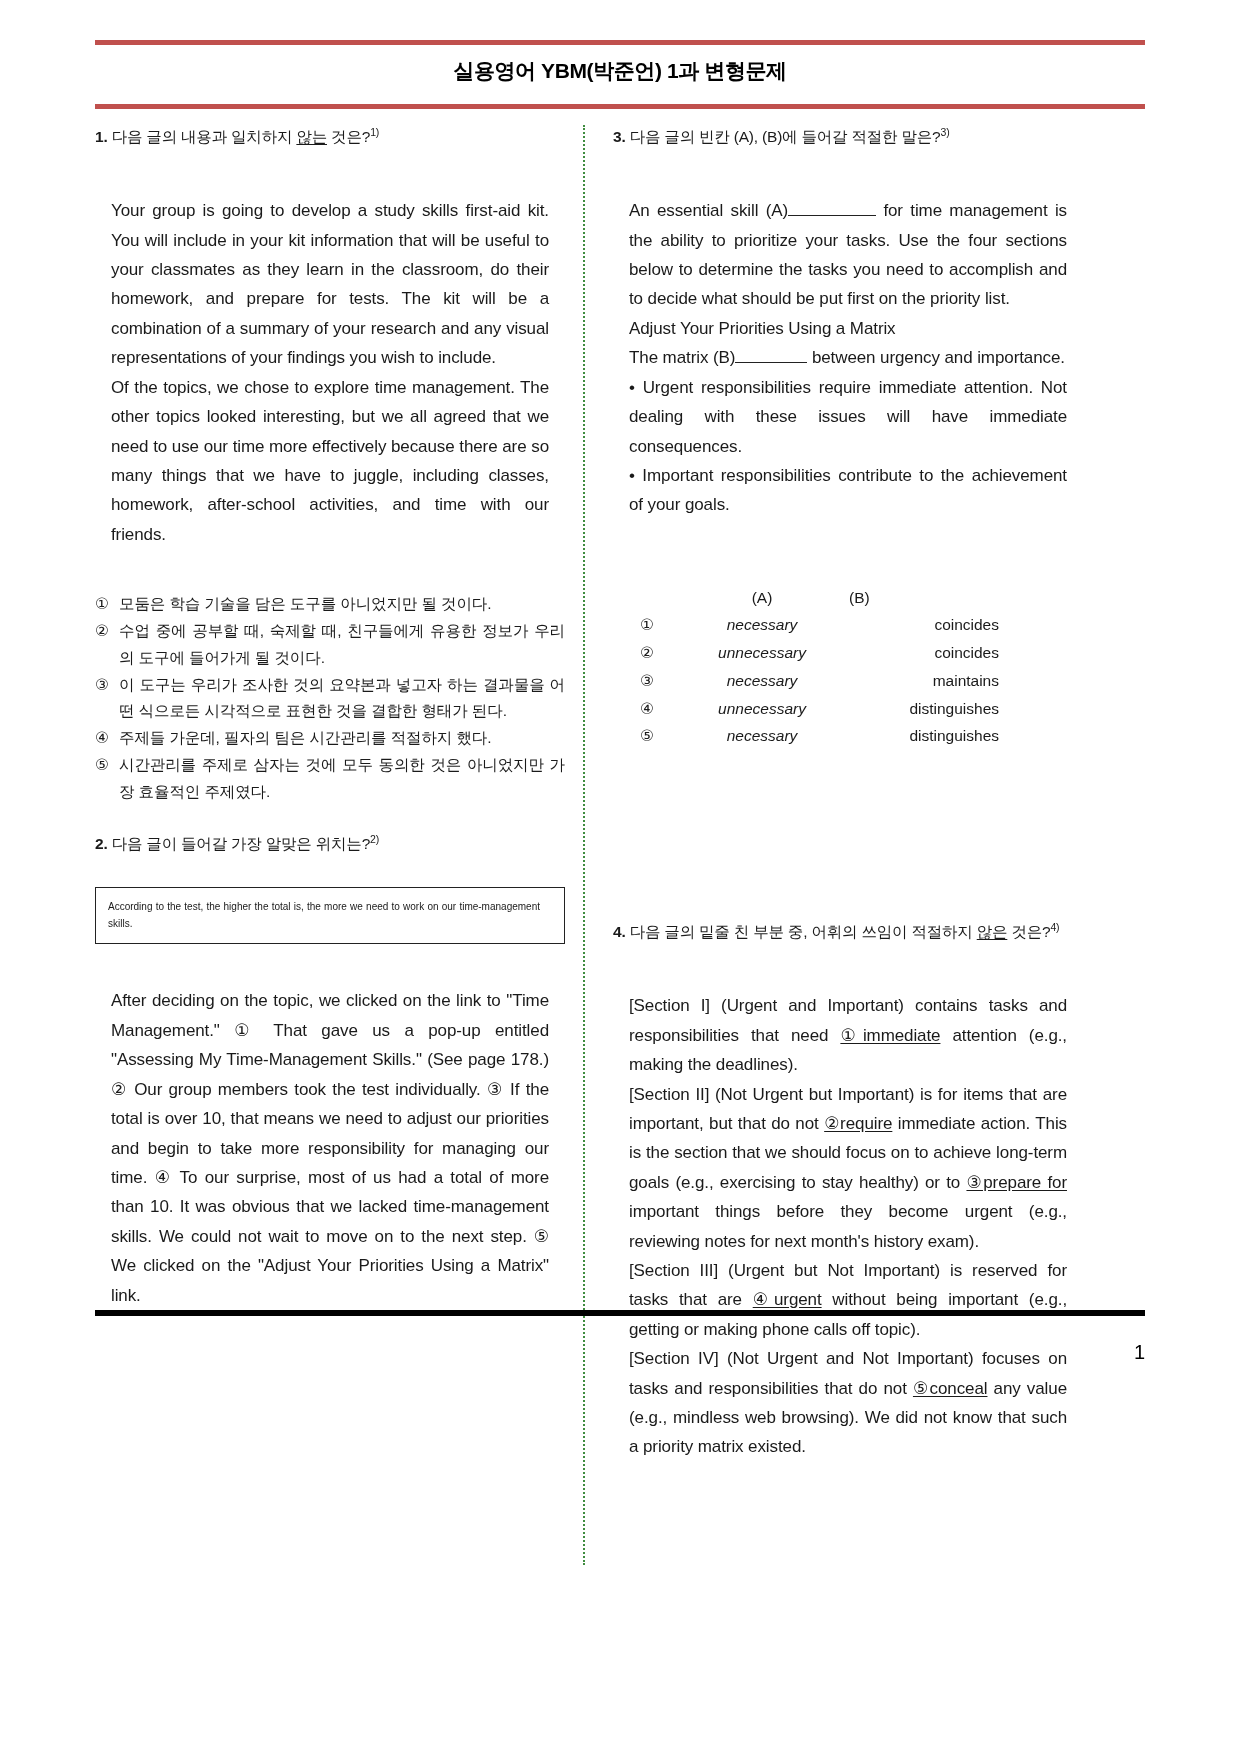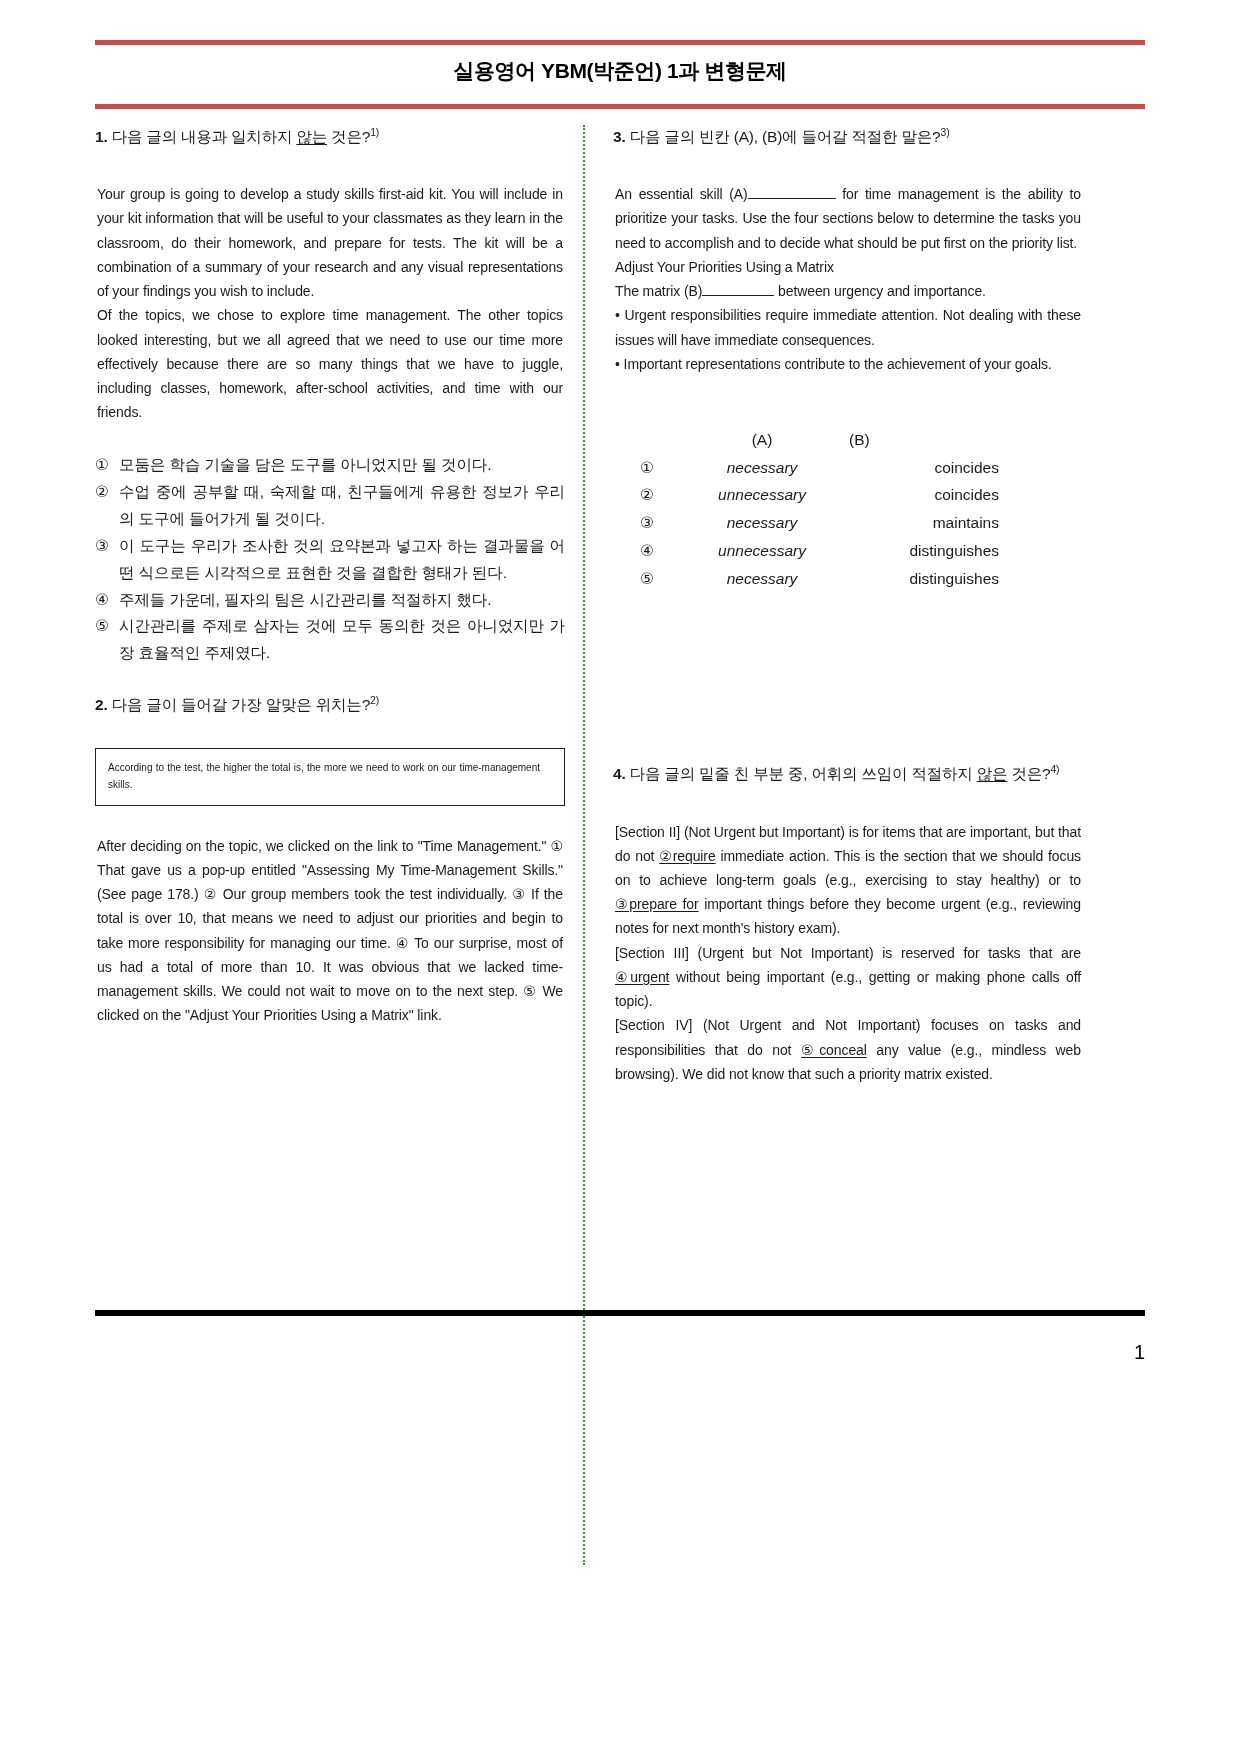--- a/index.html
+++ b/index.html
@@ -72,26 +72,26 @@
     margin: 0 0 6px 0;
   }
   .q-head .qnum { font-weight: bold; }
   .u { text-decoration: underline; text-underline-offset: 2px; }
   .sup {
     font-size: 10.5px;
     vertical-align: super;
     line-height: 0;
   }
   .passage {
-    font-size: 14px;
+    font-size: 17px;
     line-height: 1.73;
     text-align: justify;
     text-justify: inter-word;
     letter-spacing: -0.1px;
-    margin: 2px;
+    margin: 16px;
   }
   .passage p { margin: 0; }
   .gap-lg { height: 26px; }
   .gap-md { height: 18px; }
 
   
   .choices {
     font-size: 15.5px;
     line-height: 1.73;
     letter-spacing: -0.1px;
@@ -257,21 +257,21 @@
 
       <div class="passage">
         <p>
           <span>An essential skill (A)</span><span class="blank-ul blank-a"></span><span> for time management is the ability to prioritize your tasks. Use the four sections below to determine the tasks you need to accomplish and to decide what should be put first on the priority list.</span>
         </p>
         <p>Adjust Your Priorities Using a Matrix</p>
         <p>
           <span>The matrix (B)</span><span class="blank-ul blank-b"></span><span> between urgency and importance.</span>
         </p>
         <p class="bullet-para">• Urgent responsibilities require immediate attention. Not dealing with these issues will have immediate consequences.</p>
-        <p class="bullet-para">• Important representations contribute to the achievement of your goals.</p>
+        <p class="bullet-para">• Important responsibilities contribute to the achievement of your goals.</p>
       </div>
 
       <div class="gap-lg"></div>
       <div class="gap-md"></div>
 
       <div class="ansmatrix">
         <table>
           <tbody>
               <tr>
             <td class="am-num"></td>
@@ -312,20 +312,23 @@
       <div class="q-head">
         <span class="qnum">4.</span>
         <span>다음 글의 밑줄 친 부분 중, 어휘의 쓰임이 적절하지</span>
         <span class="u">않은</span><span> 것은?</span><span class="sup">4)</span>
       </div>
 
       <div class="gap-lg"></div>
 
       <div class="passage">
         <p>
+          <span>[Section I] (Urgent and Important) contains tasks and responsibilities that need </span><span class="u">①immediate</span><span> attention (e.g., making the deadlines).</span>
+        </p>
+        <p>
           <span>[Section II] (Not Urgent but Important) is for items that are important, but that do not </span><span class="u">②require</span><span> immediate action. This is the section that we should focus on to achieve long-term goals (e.g., exercising to stay healthy) or to </span><span class="u">③prepare for</span><span> important things before they become urgent (e.g., reviewing notes for next month's history exam).</span>
         </p>
         <p>
           <span>[Section III] (Urgent but Not Important) is reserved for tasks that are </span><span class="u">④urgent</span><span> without being important (e.g., getting or making phone calls off topic).</span>
         </p>
         <p>
           <span>[Section IV] (Not Urgent and Not Important) focuses on tasks and responsibilities that do not </span><span class="u">⑤conceal</span><span> any value (e.g., mindless web browsing). We did not know that such a priority matrix existed.</span>
         </p>
       </div>
 

